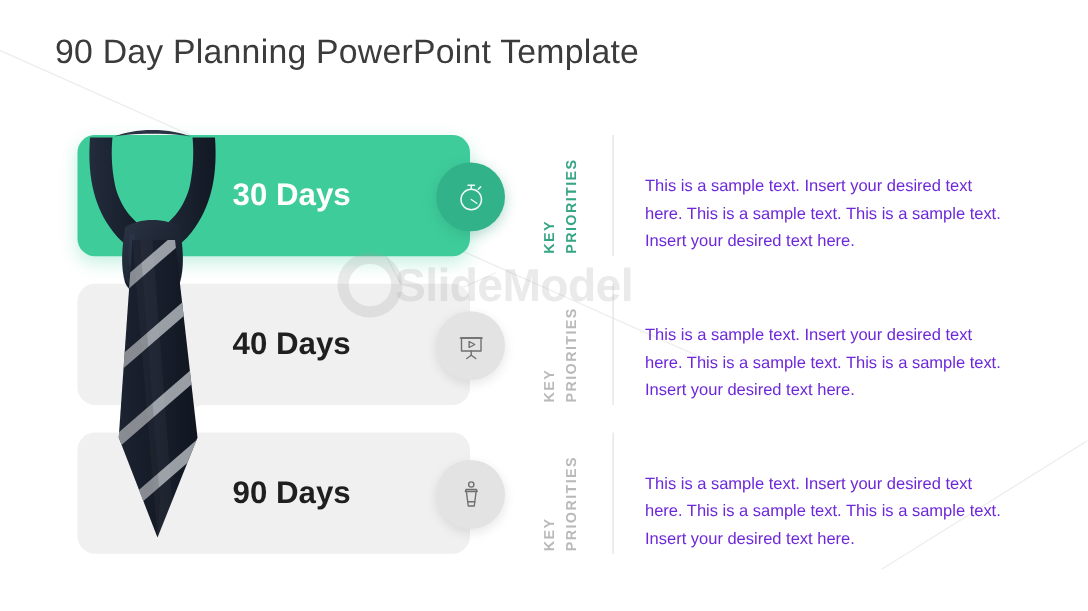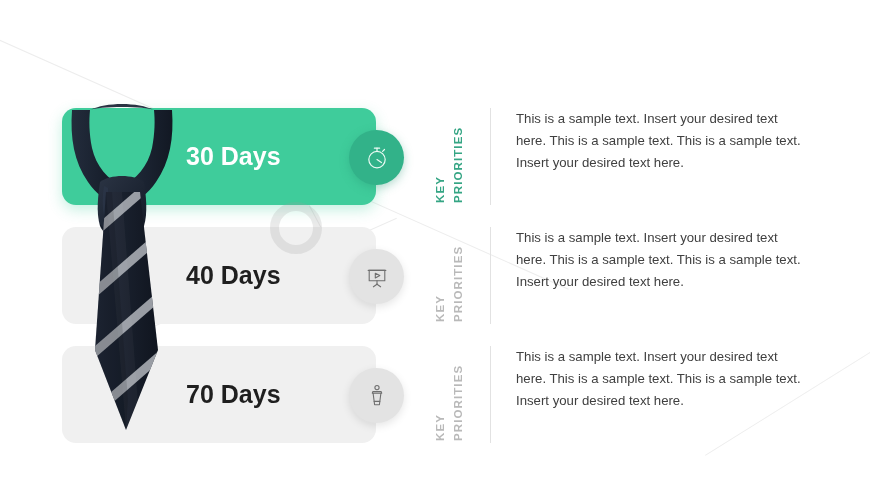--- a/index.html
+++ b/index.html
@@ -155,25 +155,25 @@
     top: 0;
     width: 1px;
     height: 97px;
     background: #e2e2e2;
     z-index: 3;
   }
 
   .body-text {
     position: absolute;
     left: 516px;
-    top: 0;
+    top: 30px;
     width: 292px;
     font-size: 13.2px;
     line-height: 1.65;
-    color: #404040;
+    color: #6d28d9;
     z-index: 4;
   }
 
   
   .watermark {
     position: absolute;
     left: 270px;
     top: 196px;
     width: 330px;
     height: 64px;
@@ -203,20 +203,21 @@
 <body>
 
 <div id="slide">
 
   <div class="diag d1"></div>
   <div class="diag d2"></div>
   <div class="diag d3"></div>
   <div class="diag d4"></div>
   <div class="diag d5"></div>
 
+  <div class="title">90 Day Planning PowerPoint Template</div>
 
   <div class="row r1">
     <div class="bar green"></div>
 
     <div class="bar-label">
       <span class="num">30</span>
       <span class="unit">Days</span>
     </div>
 
     <div class="badge green">
@@ -270,21 +271,21 @@
 
     <div class="divider"></div>
 
     <div class="body-text">This is a sample text. Insert your desired text here. This is a sample text. This is a sample text. Insert your desired text here.</div>
   </div>
 
   <div class="row r3">
     <div class="bar grey"></div>
 
     <div class="bar-label">
-      <span class="num">70</span>
+      <span class="num">90</span>
       <span class="unit">Days</span>
     </div>
 
     <div class="badge grey">
       <span>
         <svg width="28" height="28" viewBox="0 0 28 28" fill="none" stroke="#6f6f6f" stroke-width="1.1" stroke-linecap="round" stroke-linejoin="round">
           <circle cx="14" cy="5.6" r="2.1"></circle>
           <path d="M9.3 11.2 h9.4 l-0.5 -1.6 h-8.4 z"></path>
           <path d="M10.1 11.2 l1.5 11.6 h4.8 l1.5 -11.6"></path>
           <path d="M11.2 19.4 h5.6"></path>
@@ -354,15 +355,16 @@
 
         <path d="M58 92 L74 92 L92 330 L78 330 Z" fill="#ffffff" opacity=".035"></path>
       </g>
 
       <path d="M58 92 L64 92 L80 300 L78 330 L47 250 Z" fill="#000000" opacity=".12"></path>
     </svg>
   </div>
 
   <div class="watermark">
     <div class="wm-mark"></div>
+    <div class="wm-text">SlideModel</div>
   </div>
 
 </div>
 
 </body></html>

